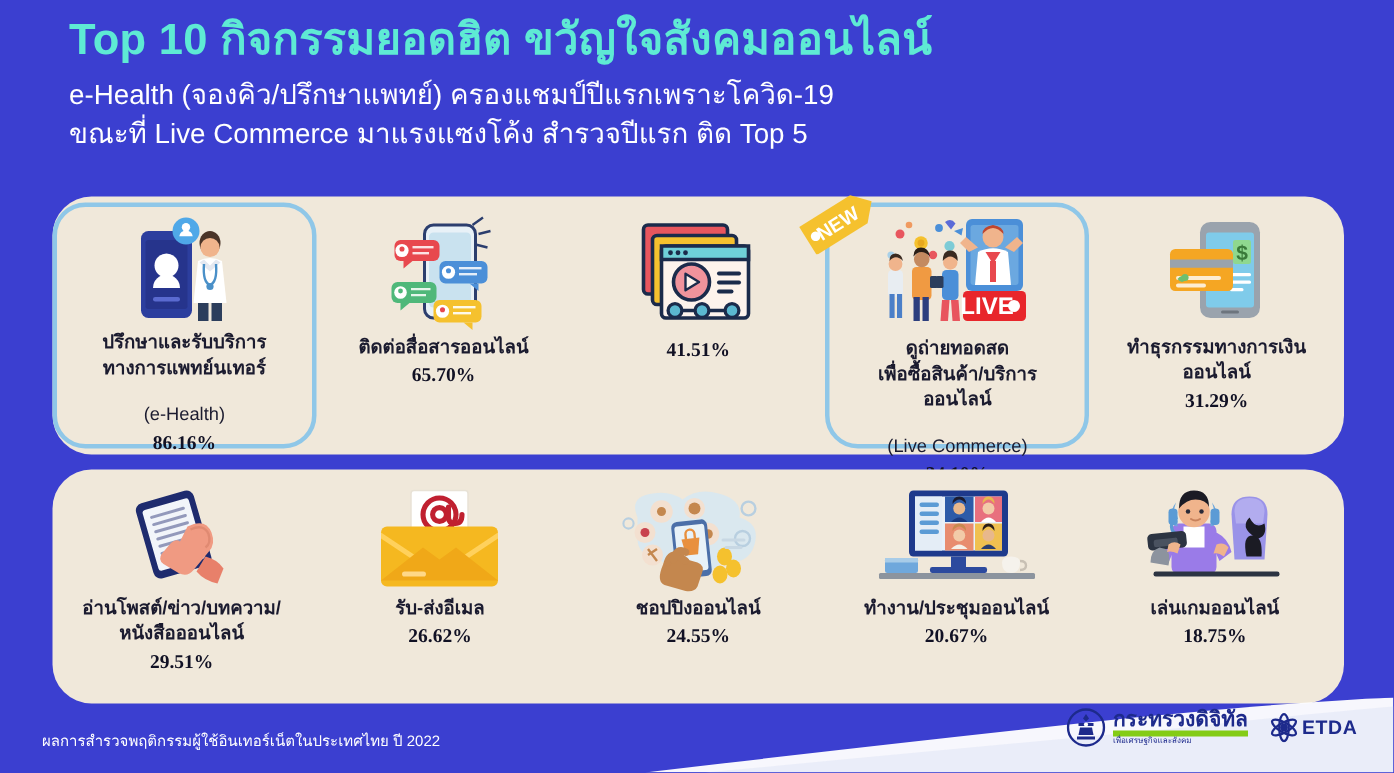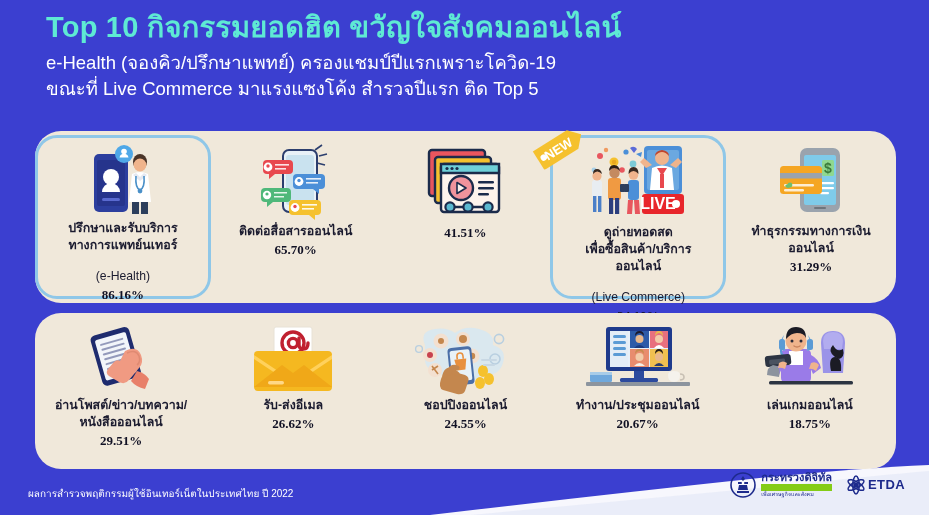--- a/index.html
+++ b/index.html
@@ -158,23 +158,23 @@
     align-items: center;
     gap: 5px;
   }
   .logo-ministry-text {
     display: flex;
     flex-direction: column;
     line-height: 1.05;
   }
   .lmt-main {
     color: #1D2A8C;
-    font-size: 11px;
+    font-size: 14px;
     font-weight: bold;
-    border-bottom: 7px solid #84cc16;
+    border-bottom: 4px solid #84cc16;
     padding-bottom: 1px;
     white-space: nowrap;
   }
   .lmt-sub {
     color: #1D2A8C;
     font-size: 5.4px;
     white-space: nowrap;
     margin-top: 1px;
   }
   .logo-etda {

